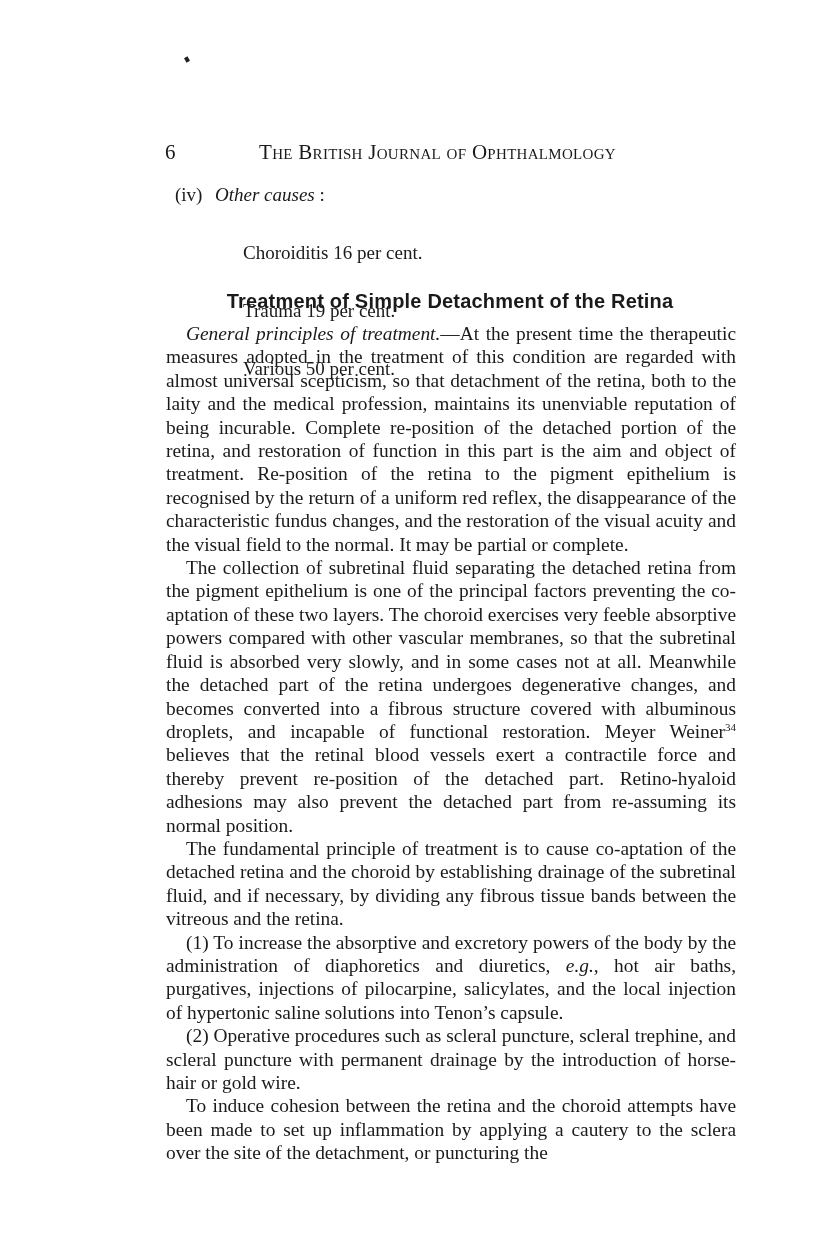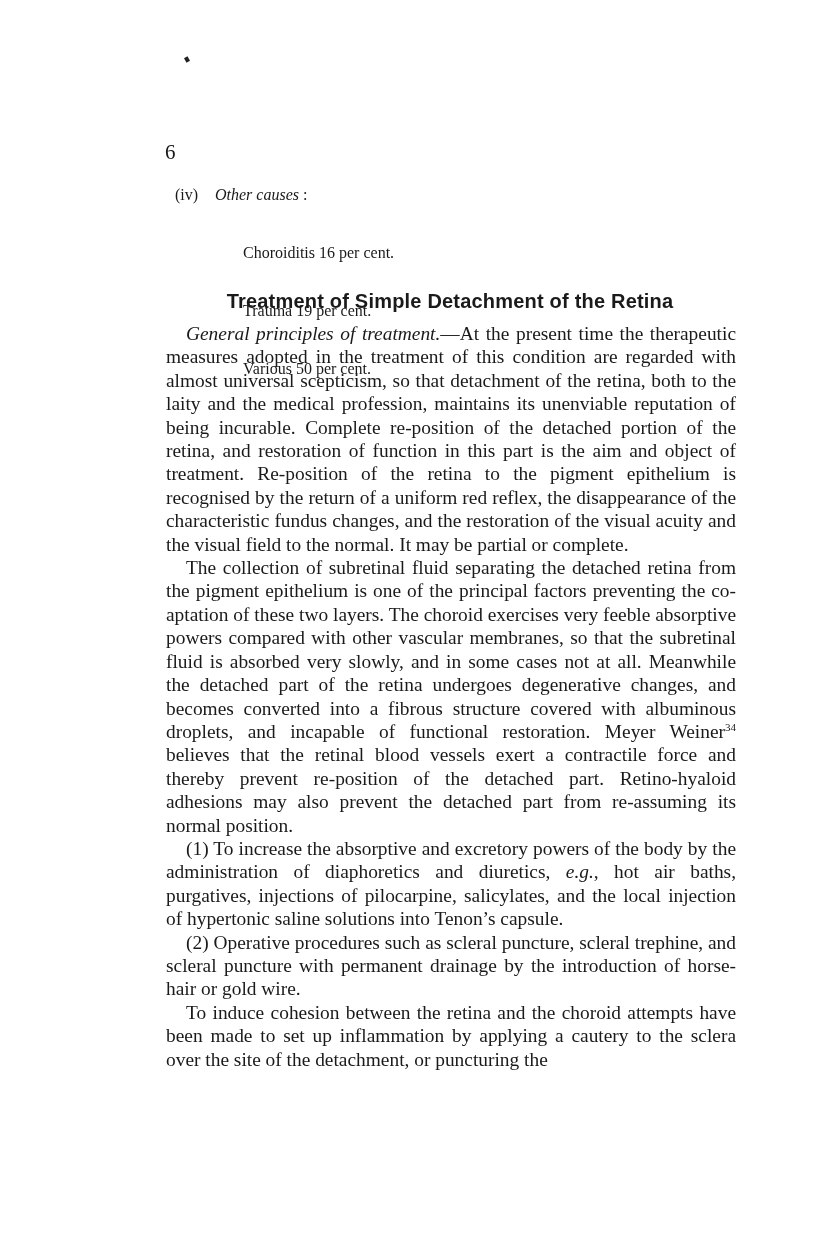--- a/index.html
+++ b/index.html
@@ -41,21 +41,21 @@
       position: absolute;
       left: 94px;
       top: 0;
       font-variant: small-caps;
       letter-spacing: 0.3px;
     }
     .causes {
       position: absolute;
       top: 183px;
       left: 175px;
-      font-size: 16px;
+      font-size: 19px;
       line-height: 24px;
     }
     .causes .label-row span.num {
       display: inline-block;
       width: 40px;
     }
     .causes .label-row em {
       font-style: italic;
     }
     .causes .item {
@@ -96,32 +96,34 @@
       margin-top: 24px;
     }
   </style>
 </head>
 <body>
 
 <div class="speck"></div>
 
 <div class="header">
   <span class="page-number">6</span>
+  <span class="running-title">The British Journal of Ophthalmology</span>
 </div>
 
 <div class="causes">
   <div class="label-row">
     <span class="num">(iv)</span><em>Other causes</em><span> :</span>
   </div>
   <div class="item">Choroiditis 16 per cent.</div>
   <div class="item">Trauma 19 per cent.</div>
   <div class="item">Various 50 per cent.</div>
 </div>
 
 <div class="section-heading">Treatment of Simple Detachment of the Retina</div>
 
 <div class="body-text">
   <p><em>General principles of treatment.</em><span>—At the present time the therapeutic measures adopted in the treatment of this condition are regarded with almost universal scepticism, so that detachment of the retina, both to the laity and the medical profession, maintains its unenviable reputation of being incurable.  Complete re-position of the detached portion of the retina, and restoration of function in this part is the aim and object of treatment.  Re-position of the retina to the pigment epithelium is recognised by the return of a uniform red reflex, the disappearance of the characteristic fundus changes, and the restoration of the visual acuity and the visual field to the normal.  It may be partial or complete.</span></p>
   <p><span>The collection of subretinal fluid separating the detached retina from the pigment epithelium is one of the principal factors preventing the co-aptation of these two layers.  The choroid exercises very feeble absorptive powers compared with other vascular membranes, so that the subretinal fluid is absorbed very slowly, and in some cases not at all.  Meanwhile the detached part of the retina undergoes degenerative changes, and becomes converted into a fibrous structure covered with albuminous droplets, and incapable of functional restoration.  Meyer Weiner</span><sup>34</sup><span> believes that the retinal blood vessels exert a contractile force and thereby prevent re-position of the detached part.  Retino-hyaloid adhesions may also prevent the detached part from re-assuming its normal position.</span></p>
+  <p>The fundamental principle of treatment is to cause co-aptation of the detached retina and the choroid by establishing drainage of the subretinal fluid, and if necessary, by dividing any fibrous tissue bands between the vitreous and the retina.</p>
   <p><span>(1)  To increase the absorptive and excretory powers of the body by the administration of diaphoretics and diuretics, </span><em>e.g.</em><span>, hot air baths, purgatives, injections of pilocarpine, salicylates, and the local injection of hypertonic saline solutions into Tenon’s capsule.</span></p>
   <p>(2)  Operative procedures such as scleral puncture, scleral trephine, and scleral puncture with permanent drainage by the introduction of horse-hair or gold wire.</p>
   <p>To induce cohesion between the retina and the choroid attempts have been made to set up inflammation by applying a cautery to the sclera over the site of the detachment, or puncturing the</p>
 </div>
 
 </body></html>

